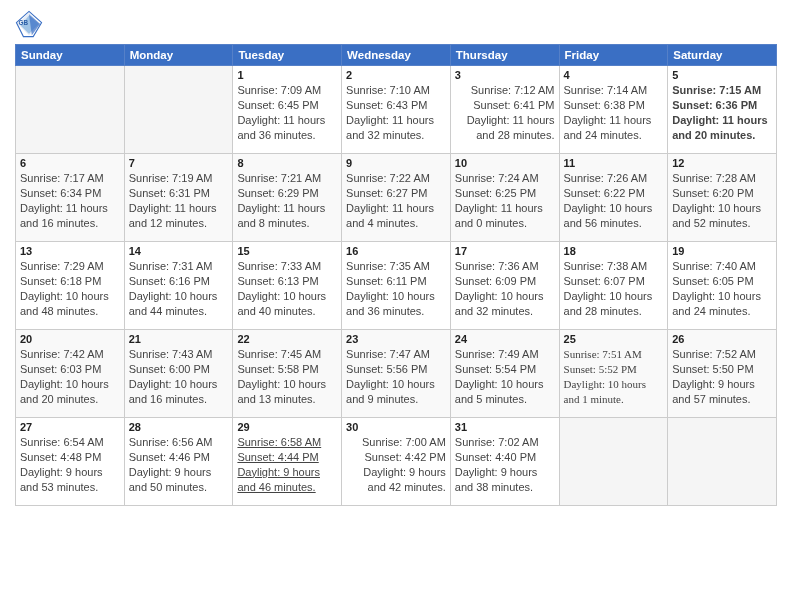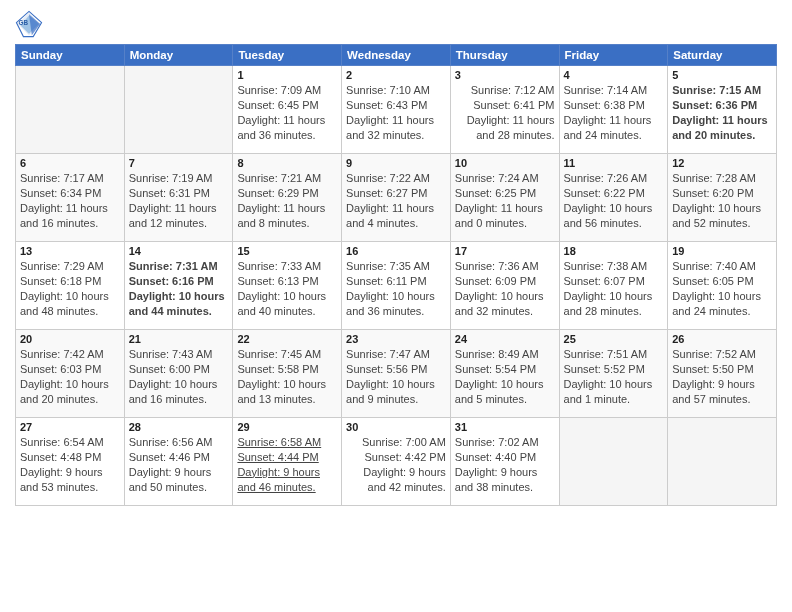--- a/index.html
+++ b/index.html
@@ -218,21 +218,21 @@
         </tr>
         <tr>
           <td>
             <span class="day-num">13</span>
             <div class="cell-text" style="white-space: pre-line;">Sunrise: 7:29 AM
 Sunset: 6:18 PM
 Daylight: 10 hours and 48 minutes.</div>
           </td>
           <td>
             <span class="day-num">14</span>
-            <div class="cell-text" style="white-space: pre-line; font-weight: bold;">Sunrise: 7:31 AM
+            <div class="cell-text" style="white-space: pre-line;">Sunrise: 7:31 AM
 Sunset: 6:16 PM
 Daylight: 10 hours and 44 minutes.</div>
           </td>
           <td>
             <span class="day-num">15</span>
             <div class="cell-text" style="white-space: pre-line;">Sunrise: 7:33 AM
 Sunset: 6:13 PM
 Daylight: 10 hours and 40 minutes.</div>
           </td>
           <td>
@@ -280,27 +280,27 @@
 Daylight: 10 hours and 13 minutes.</div>
           </td>
           <td>
             <span class="day-num">23</span>
             <div class="cell-text" style="white-space: pre-line;">Sunrise: 7:47 AM
 Sunset: 5:56 PM
 Daylight: 10 hours and 9 minutes.</div>
           </td>
           <td>
             <span class="day-num">24</span>
-            <div class="cell-text" style="white-space: pre-line;">Sunrise: 8:49 AM
+            <div class="cell-text" style="white-space: pre-line;">Sunrise: 7:49 AM
 Sunset: 5:54 PM
 Daylight: 10 hours and 5 minutes.</div>
           </td>
           <td>
             <span class="day-num">25</span>
-            <div class="cell-text" style="white-space: pre-line;">Sunrise: 7:51 AM
+            <div class="cell-text" style="white-space: pre-line; font-family: Liberation Serif, serif;">Sunrise: 7:51 AM
 Sunset: 5:52 PM
 Daylight: 10 hours and 1 minute.</div>
           </td>
           <td>
             <span class="day-num">26</span>
             <div class="cell-text" style="white-space: pre-line;">Sunrise: 7:52 AM
 Sunset: 5:50 PM
 Daylight: 9 hours and 57 minutes.</div>
           </td>
         </tr>

